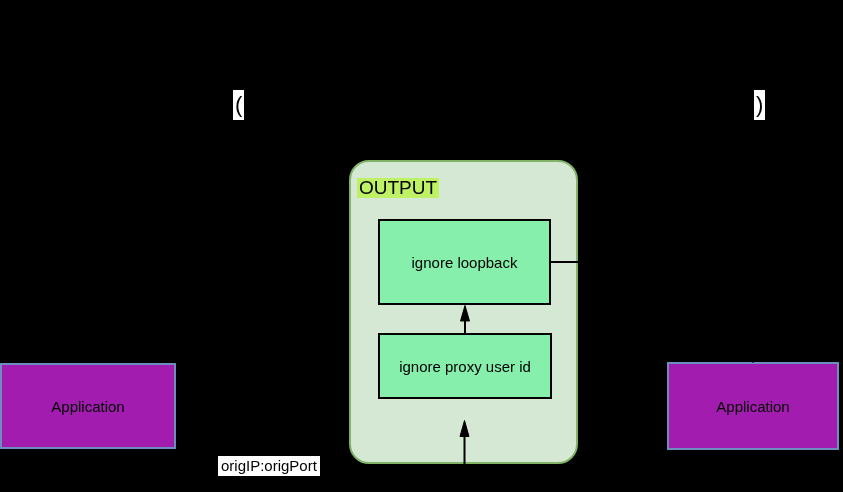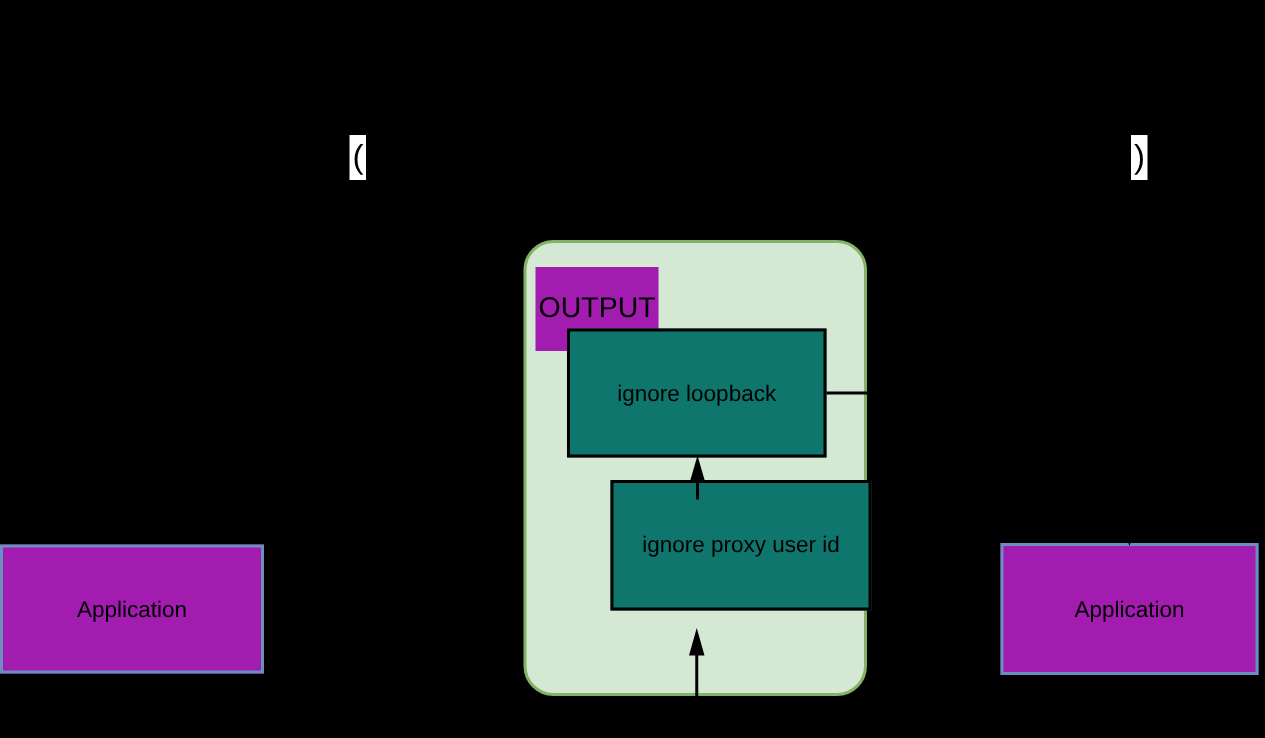--- a/index.html
+++ b/index.html
@@ -36,32 +36,32 @@
     left: 349px; top: 160px;
     width: 229px; height: 304px;
     box-sizing: border-box;
     background: #d5e8d4;
     border: 2px solid #82b366;
     border-radius: 20px;
   }
   .group-title {
     position: absolute;
     left: 357px; top: 178px;
-    background: #a21caf;
+    background: #bef264;
     font-size: 19px;
     line-height: 20px;
-    padding: 18px 2px;
+    padding: 0 2px;
     white-space: nowrap;
   }
   .rule-box {
-    background: #0f766e;
+    background: #86efac;
     border: 2px solid #000000;
   }
   .rule-loopback { left: 378px; top: 219px; width: 173px; height: 86px; }
-  .rule-proxy    { left: 378px; top: 320px; width: 174px; height: 87px; margin-left: 29px; }
+  .rule-proxy    { left: 378px; top: 333px; width: 174px; height: 66px; }
   .edge-label {
     position: absolute;
     background: #ffffff;
     white-space: nowrap;
   }
   .lbl-orig {
     left: 218px; top: 456px;
     font-size: 15px;
     line-height: 20px;
     padding: 0 3px;
@@ -110,20 +110,21 @@
     <span>ignore proxy user id</span>
   </div>
 
   <div class="node app-box app-left">
     <span>Application</span>
   </div>
   <div class="node app-box app-right">
     <span>Application</span>
   </div>
 
+  <span class="edge-label lbl-orig">origIP:origPort</span>
 
   <svg id="edges-svg" viewBox="0 0 843 492" xmlns="http://www.w3.org/2000/svg">
 
     <line x1="464.5" y1="492" x2="464.5" y2="435"></line>
     <polygon points="464.5,420.5 460,436.5 469,436.5"></polygon>
 
     <line x1="465" y1="333" x2="465" y2="320"></line>
     <polygon points="465,305.5 460.5,321 469.5,321"></polygon>
 
     <path d="M 551 262 L 753 262 L 753 348"></path>

